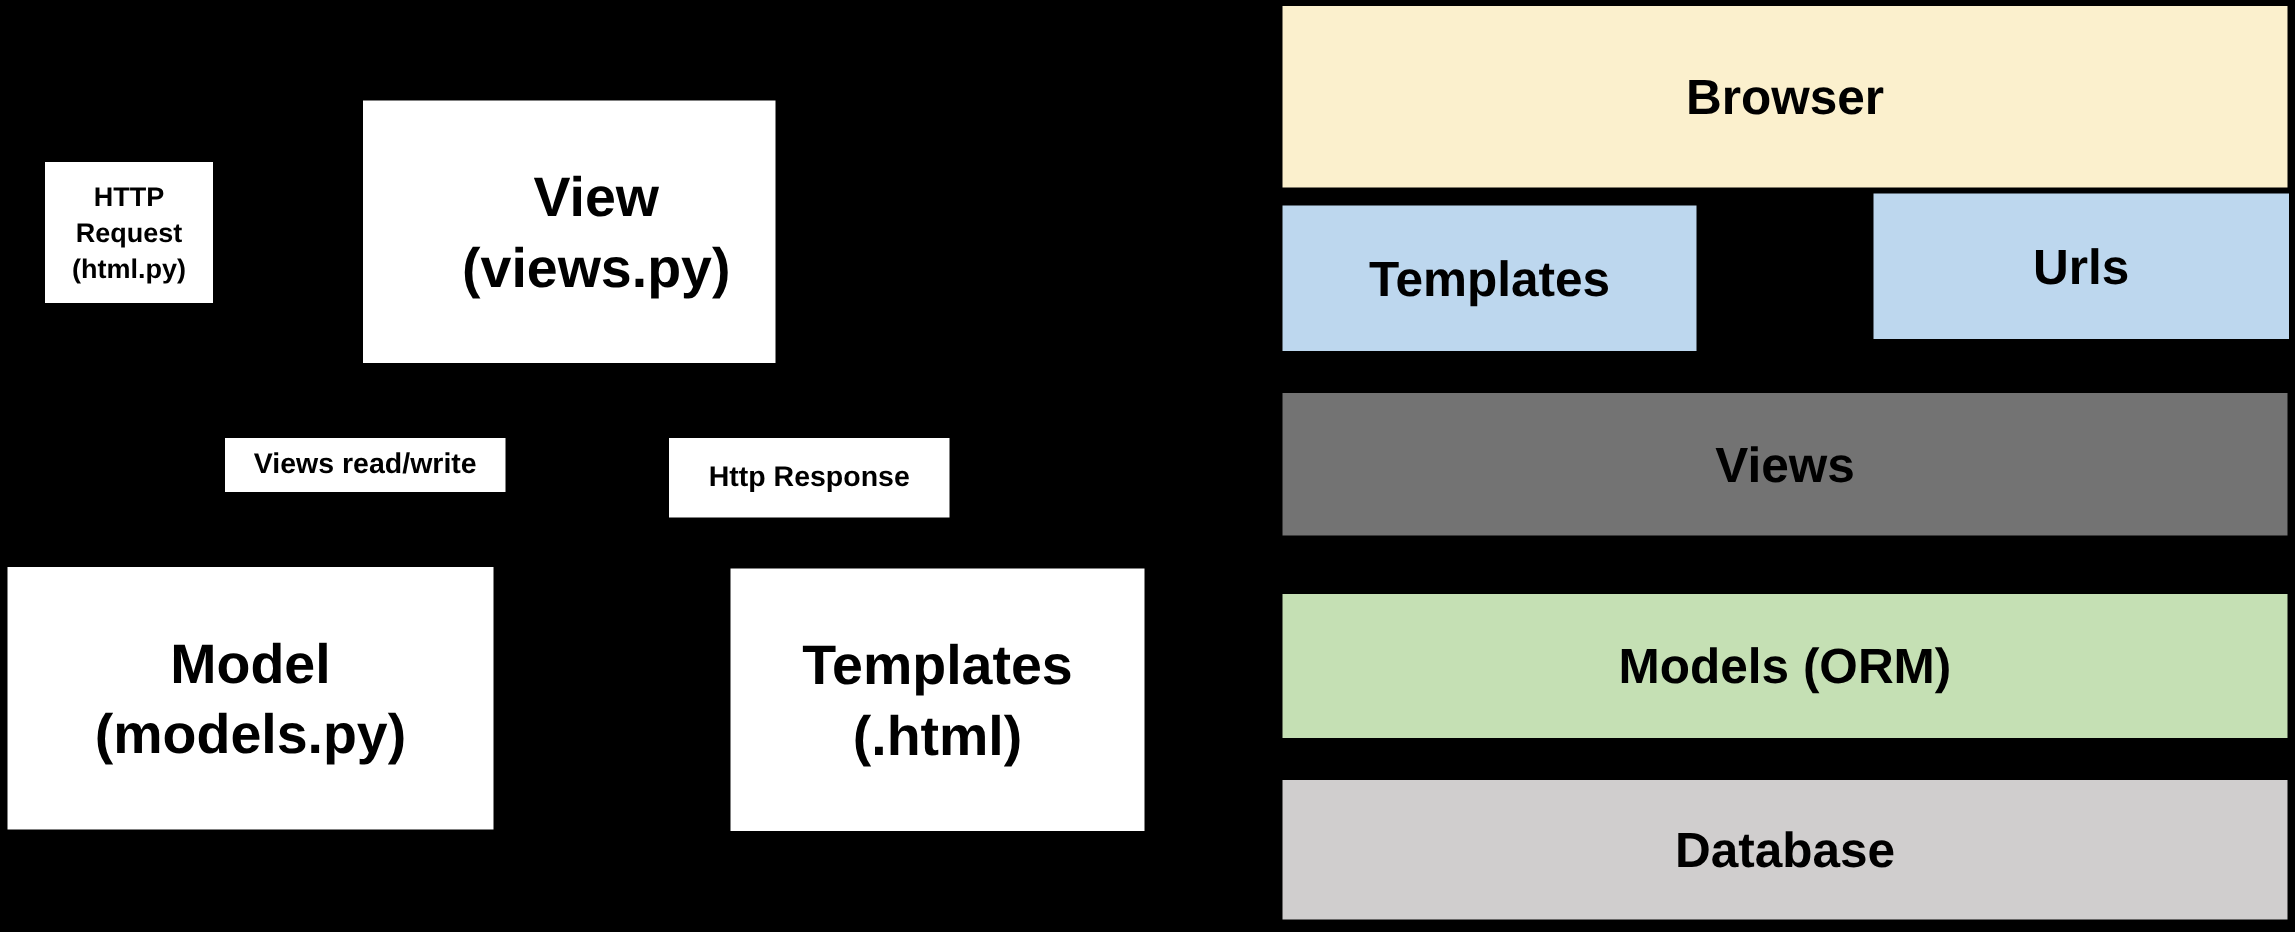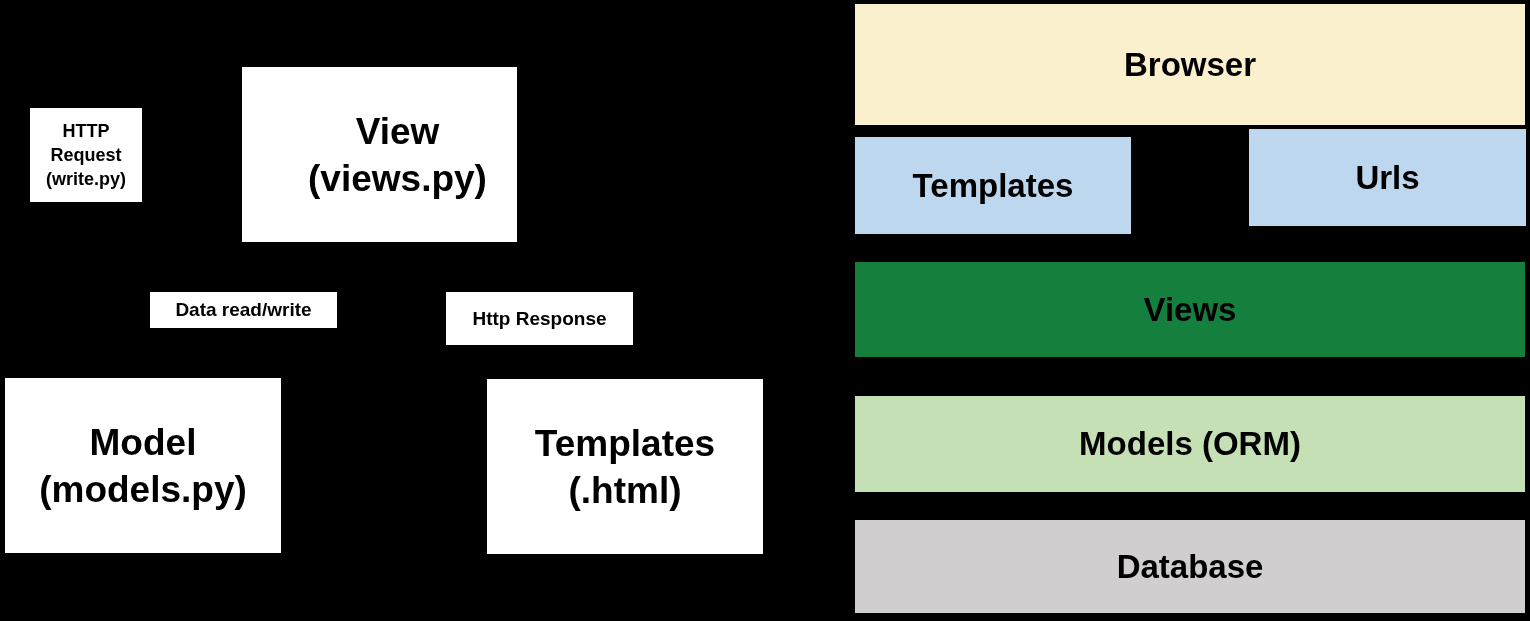--- a/index.html
+++ b/index.html
@@ -36,21 +36,21 @@
   .view-box {
     left: 242px; top: 67px; width: 275px; height: 175px;
     font-size: 37px; line-height: 47px; padding-left: 36px;
   }
   .flow-label {
     font-size: 19px; line-height: 22px;
   }
   .data-read-write-label { left: 150px; top: 292px; width: 187px; height: 36px; }
   .http-response-label   { left: 446px; top: 292px; width: 187px; height: 53px; }
   .model-box {
-    left: 5px; top: 378px; width: 276px; height: 175px;
+    left: 5px; top: 378px; width: 324px; height: 175px;
     font-size: 37px; line-height: 47px;
   }
   .templates-html-box {
     left: 487px; top: 379px; width: 276px; height: 175px;
     font-size: 37px; line-height: 47px;
   }
 
   
   .layer {
     font-size: 33px;
@@ -63,40 +63,40 @@
   .layer-models    { left: 855px;  top: 396px; width: 670px; height: 96px; }
   .layer-database  { left: 855px;  top: 520px; width: 670px; height: 93px; }
 </style>
 </head>
 <body>
 
 <div class="stage">
 
   <div class="box white-box http-request-box">HTTP
 Request
-(write.py)</div>
+(html.py)</div>
 
   <div class="box white-box view-box">View
 (views.py)</div>
 
-  <div class="box white-box flow-label data-read-write-label">Data read/write</div>
+  <div class="box white-box flow-label data-read-write-label">Views read/write</div>
 
   <div class="box white-box flow-label http-response-label">Http Response</div>
 
   <div class="box white-box model-box">Model
 (models.py)</div>
 
   <div class="box white-box templates-html-box">Templates
 (.html)</div>
 
   <div class="box layer layer-browser" style="background-color: rgb(251, 240, 205);">Browser</div>
 
   <div class="box layer layer-templates" style="background-color: rgb(189, 215, 238);">Templates</div>
 
   <div class="box layer layer-urls" style="background-color: rgb(189, 215, 238);">Urls</div>
 
-  <div class="box layer layer-views" style="background-color: #15803d;">Views</div>
+  <div class="box layer layer-views" style="background-color: #737373;">Views</div>
 
   <div class="box layer layer-models" style="background-color: rgb(197, 224, 180);">Models (ORM)</div>
 
   <div class="box layer layer-database" style="background-color: rgb(208, 206, 206);">Database</div>
 
 </div>
 
 </body></html>

